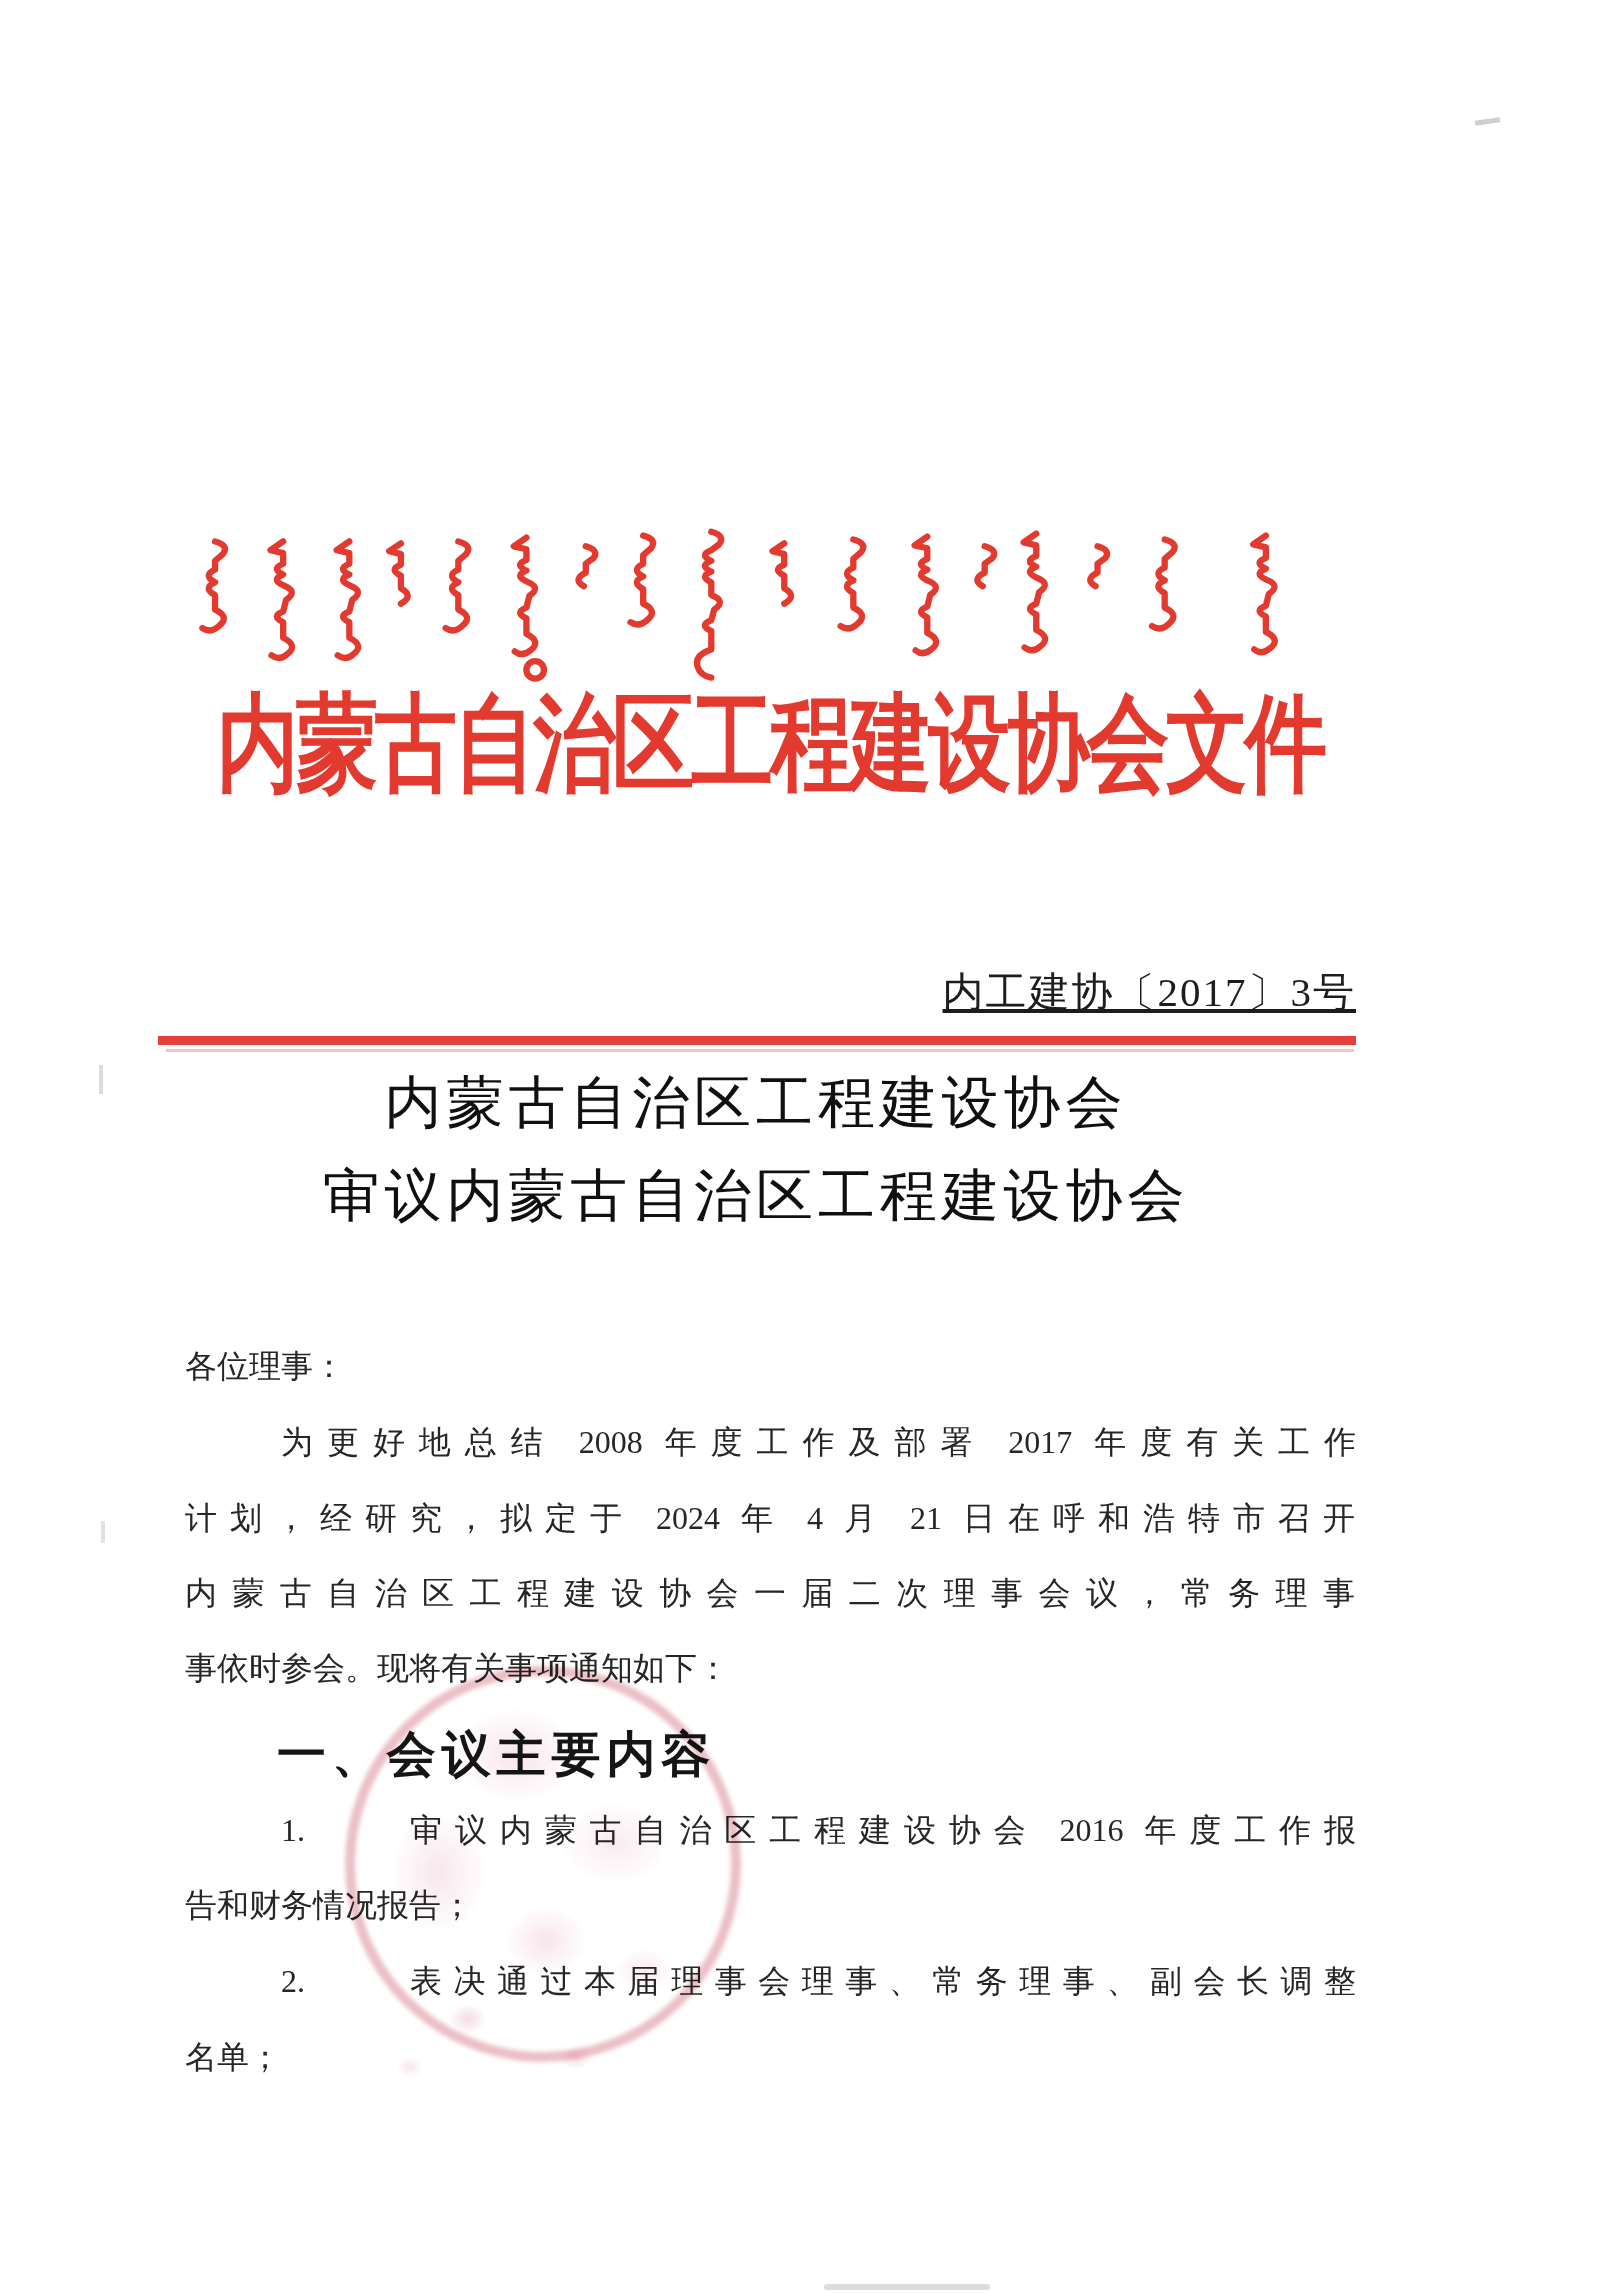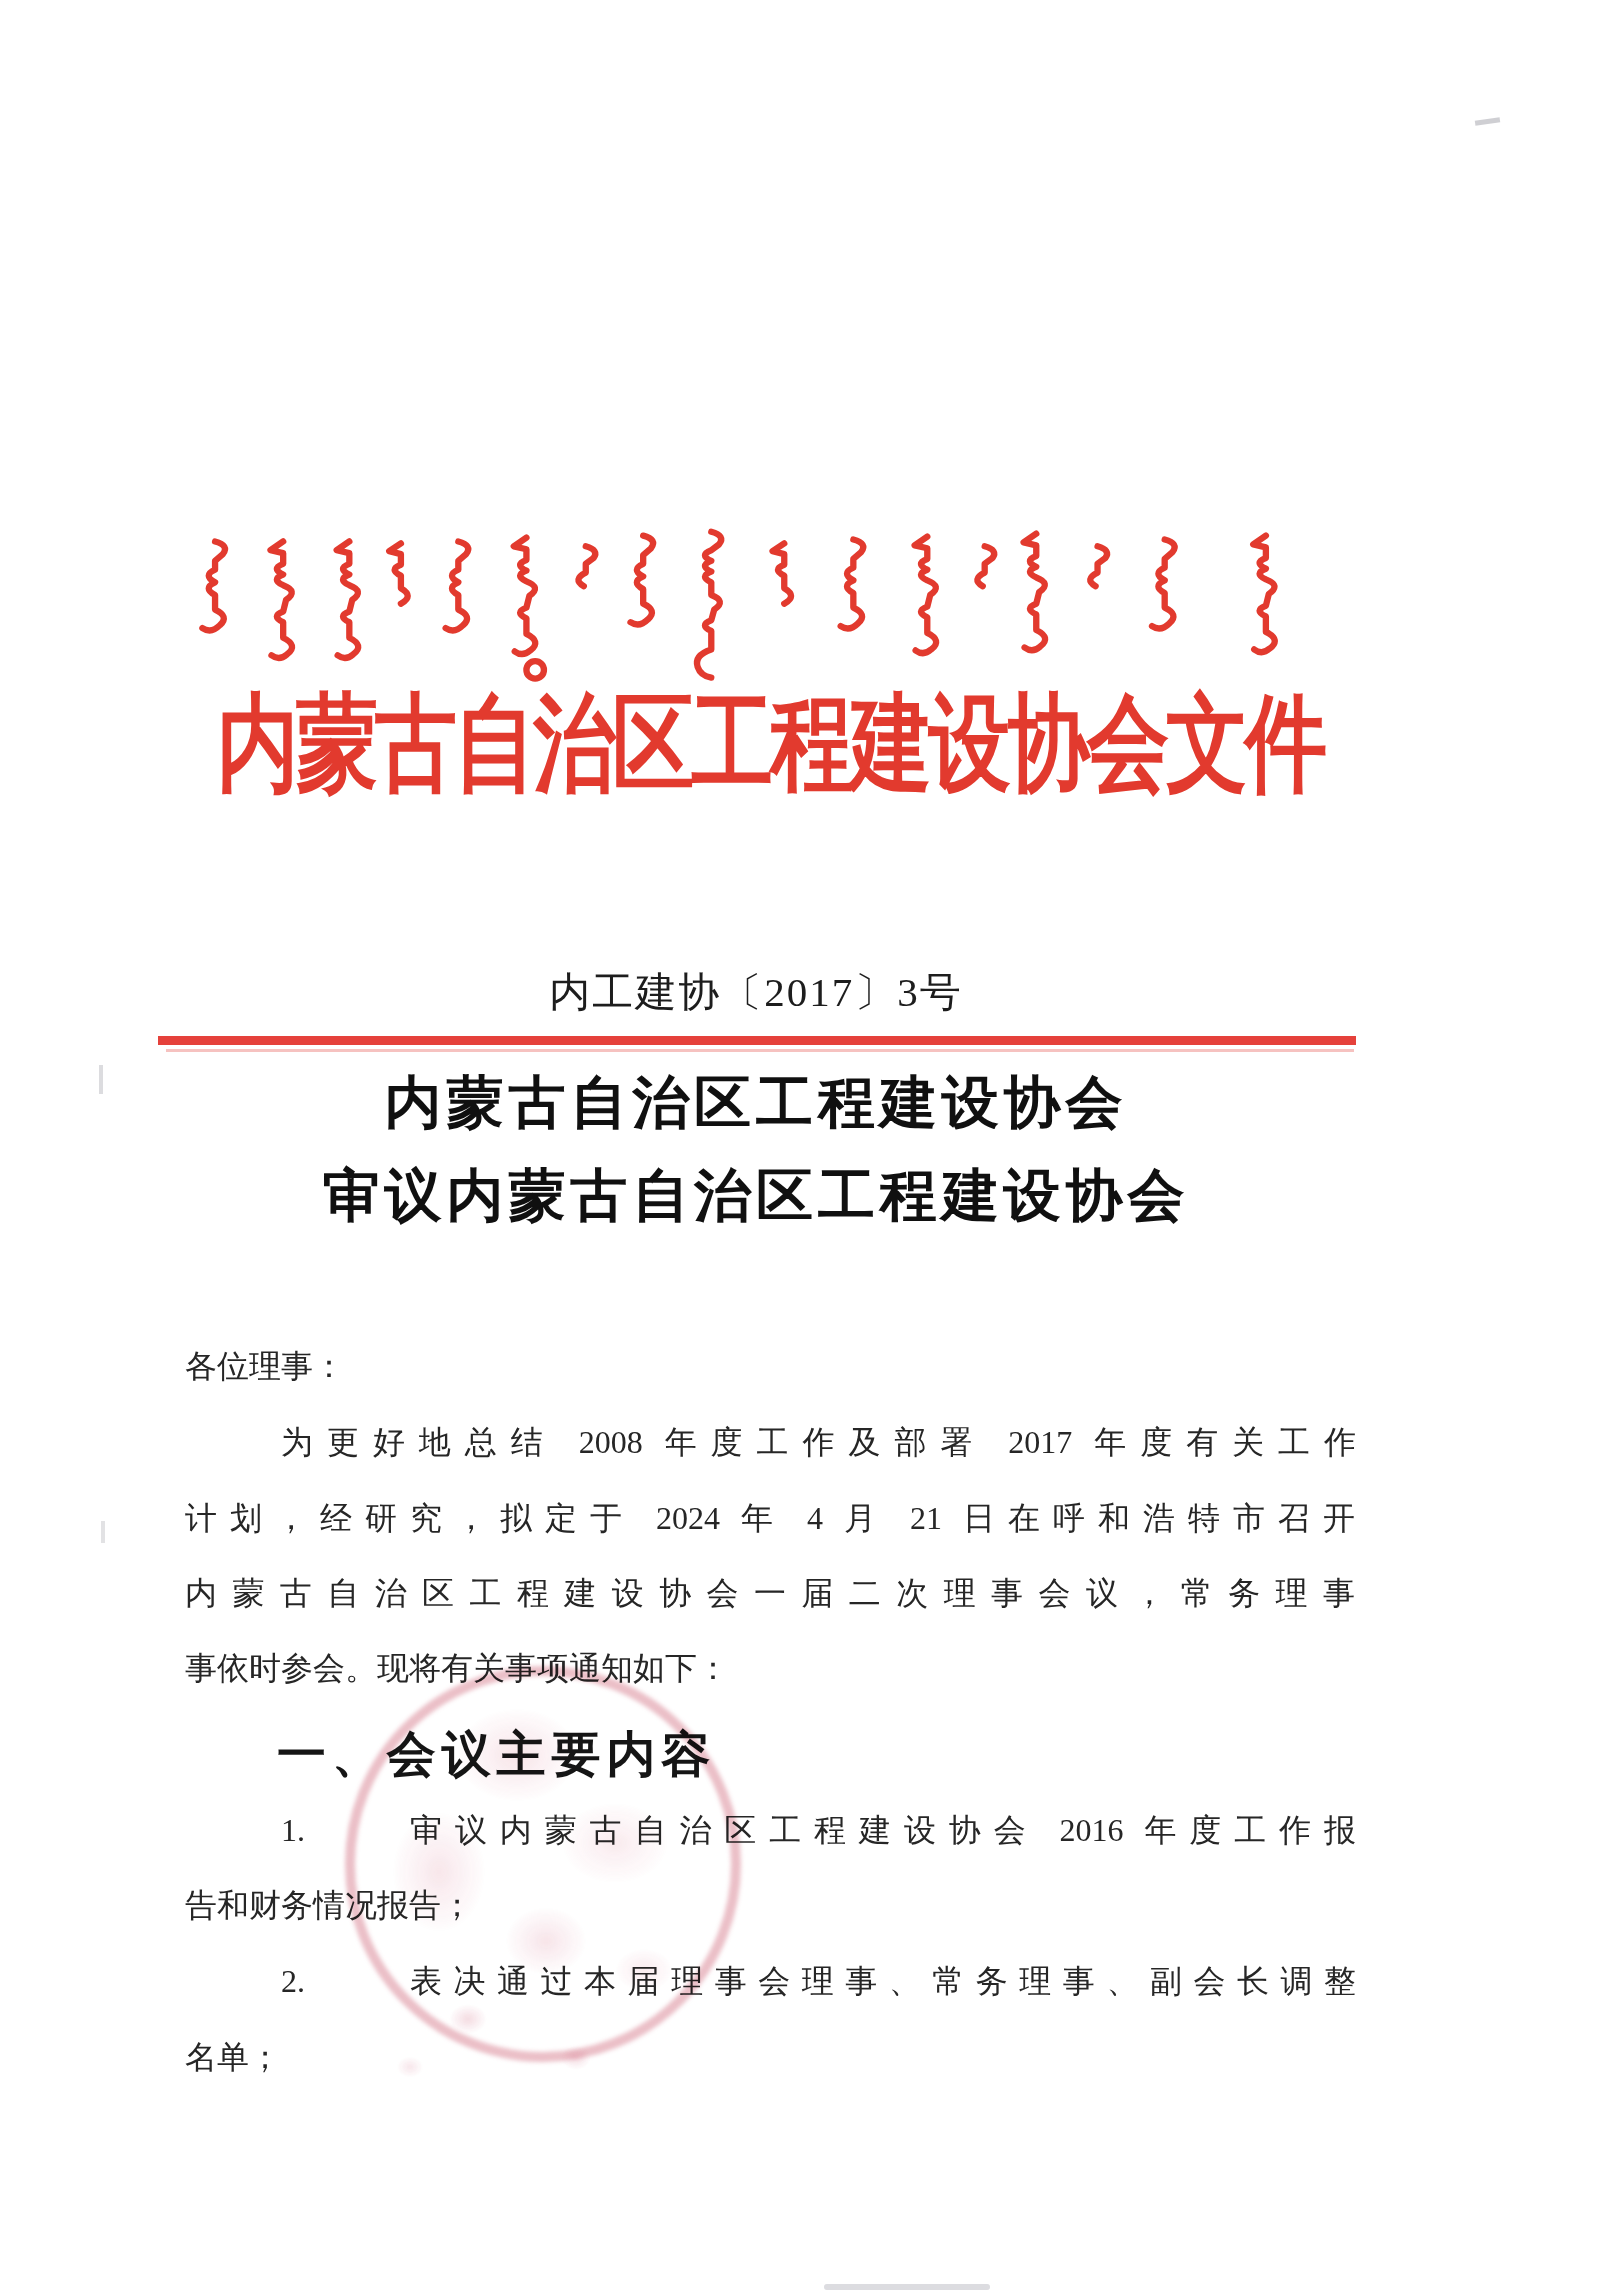--- a/index.html
+++ b/index.html
@@ -14,30 +14,30 @@
   
   .mongol-svg{position:absolute;left:0;top:522px;}
   .org-title{
     left:156px;top:692px;width:1229px;text-align:center;
     font-size:82px;font-weight:bold;letter-spacing:-2.9px;line-height:1.0;
     color:#e23a2e;
     transform:scaleY(1.30);transform-origin:top center;
     white-space:nowrap;
   }
   .doc-number{
-    left:156px;top:965px;width:1200px;text-align:center;
-    font-size:41px;letter-spacing:2px;color:#1d1d1d;white-space:nowrap;
+    left:156px;top:965px;width:1200px;text-align:right;
+    font-size:41px;letter-spacing:2px;color:#1d1d1d;white-space:nowrap;text-decoration:underline;
   }
   .red-rule{left:158px;top:1036px;width:1198px;height:8.8px;background:#e5413b;}
   .red-rule-echo{left:166px;top:1049px;width:1188px;height:2.9px;background:rgba(235,120,115,.45);}
 
   
   .doc-title{
     left:156px;width:1200px;text-align:center;
-    font-size:57px;font-weight:bold;letter-spacing:4.9px;line-height:1.2;
+    font-size:57px;font-weight:normal;letter-spacing:4.9px;line-height:1.2;
     color:#101010;white-space:nowrap;
   }
   .t1{top:1069px;} .t2{top:1162px;}
 
   
   .bline{
     font-size:32px;line-height:59px;color:#262626;white-space:nowrap;
   }
   .just{white-space:normal;text-align:justify;text-align-last:justify;}
   .l-salutation{left:185px;top:1337px;width:1170px;}

